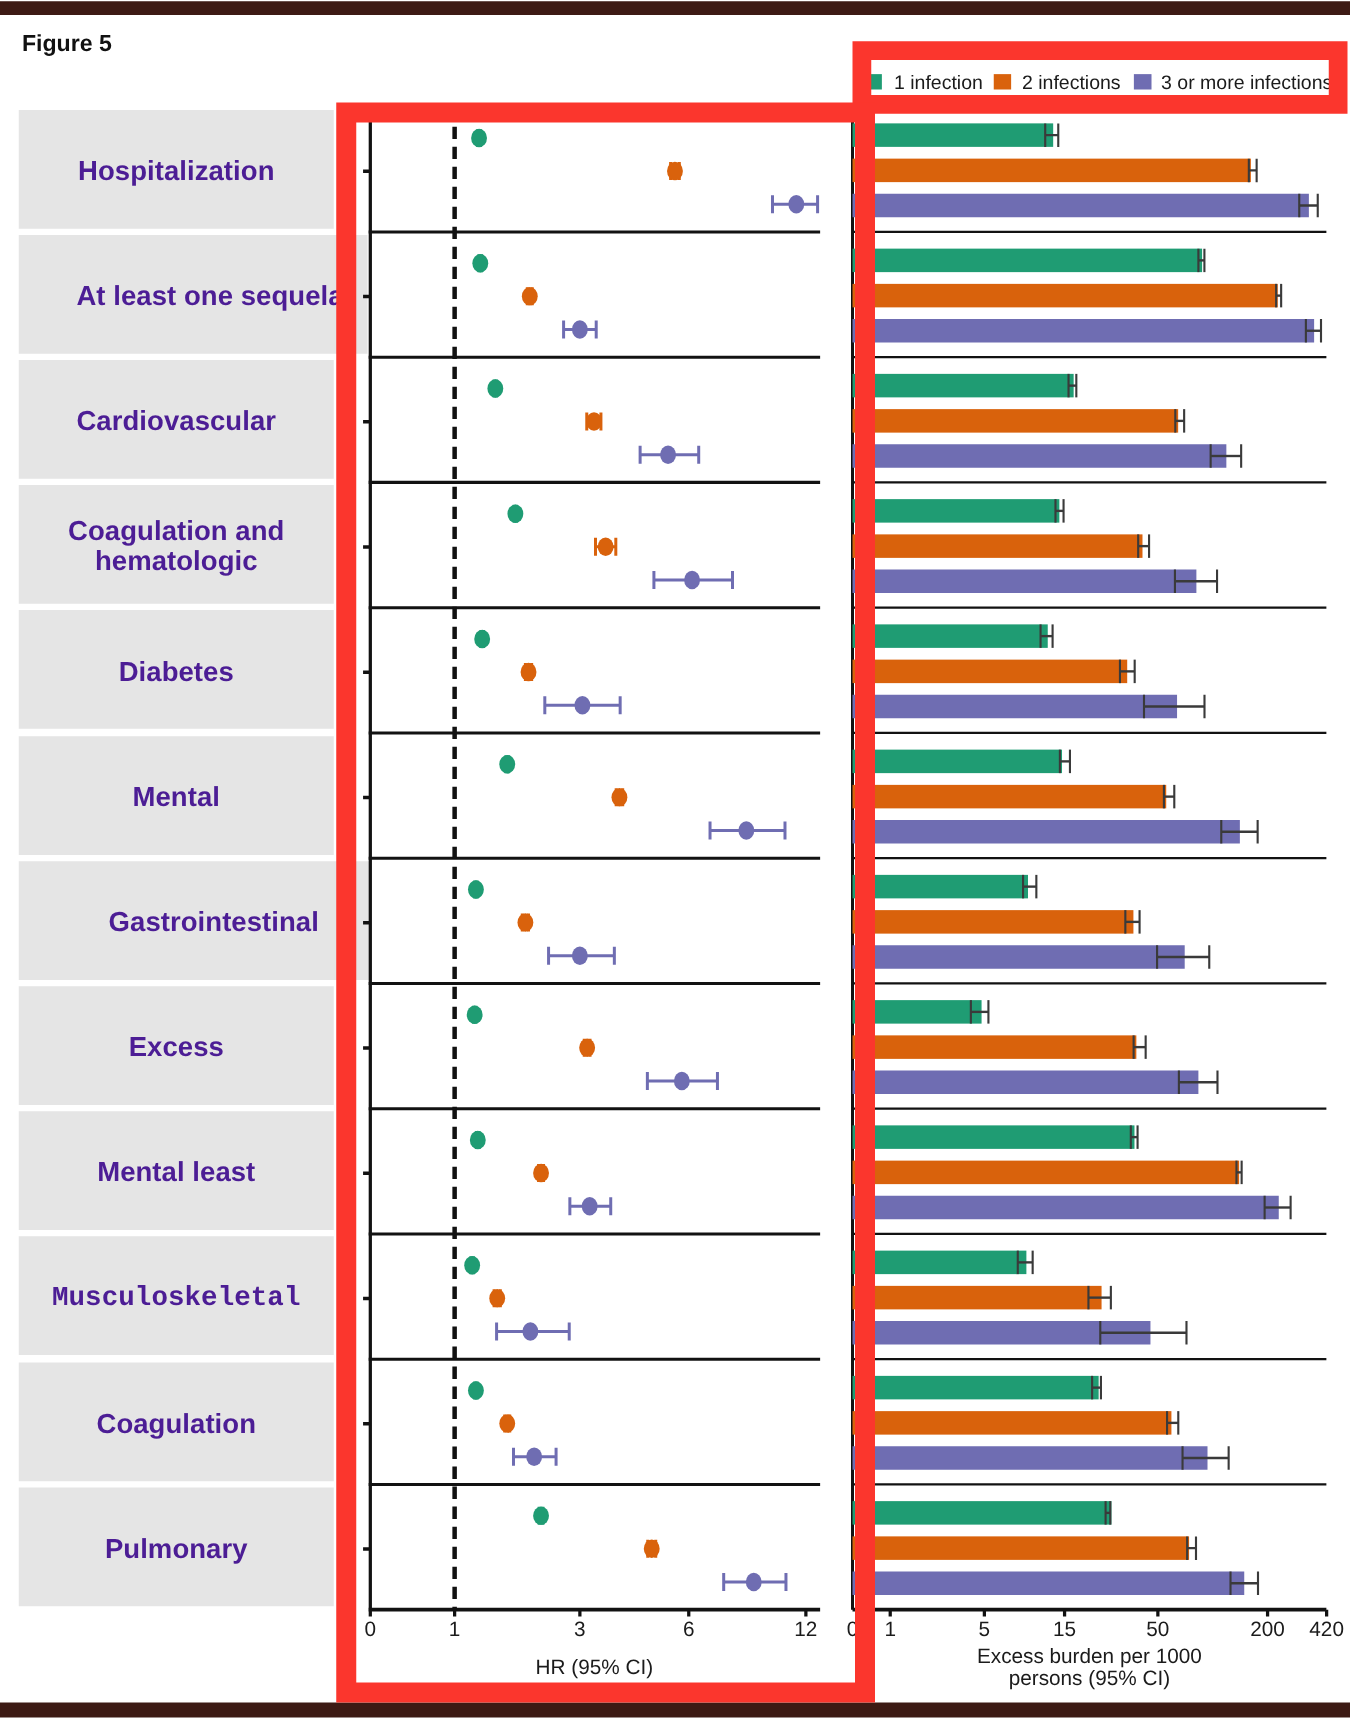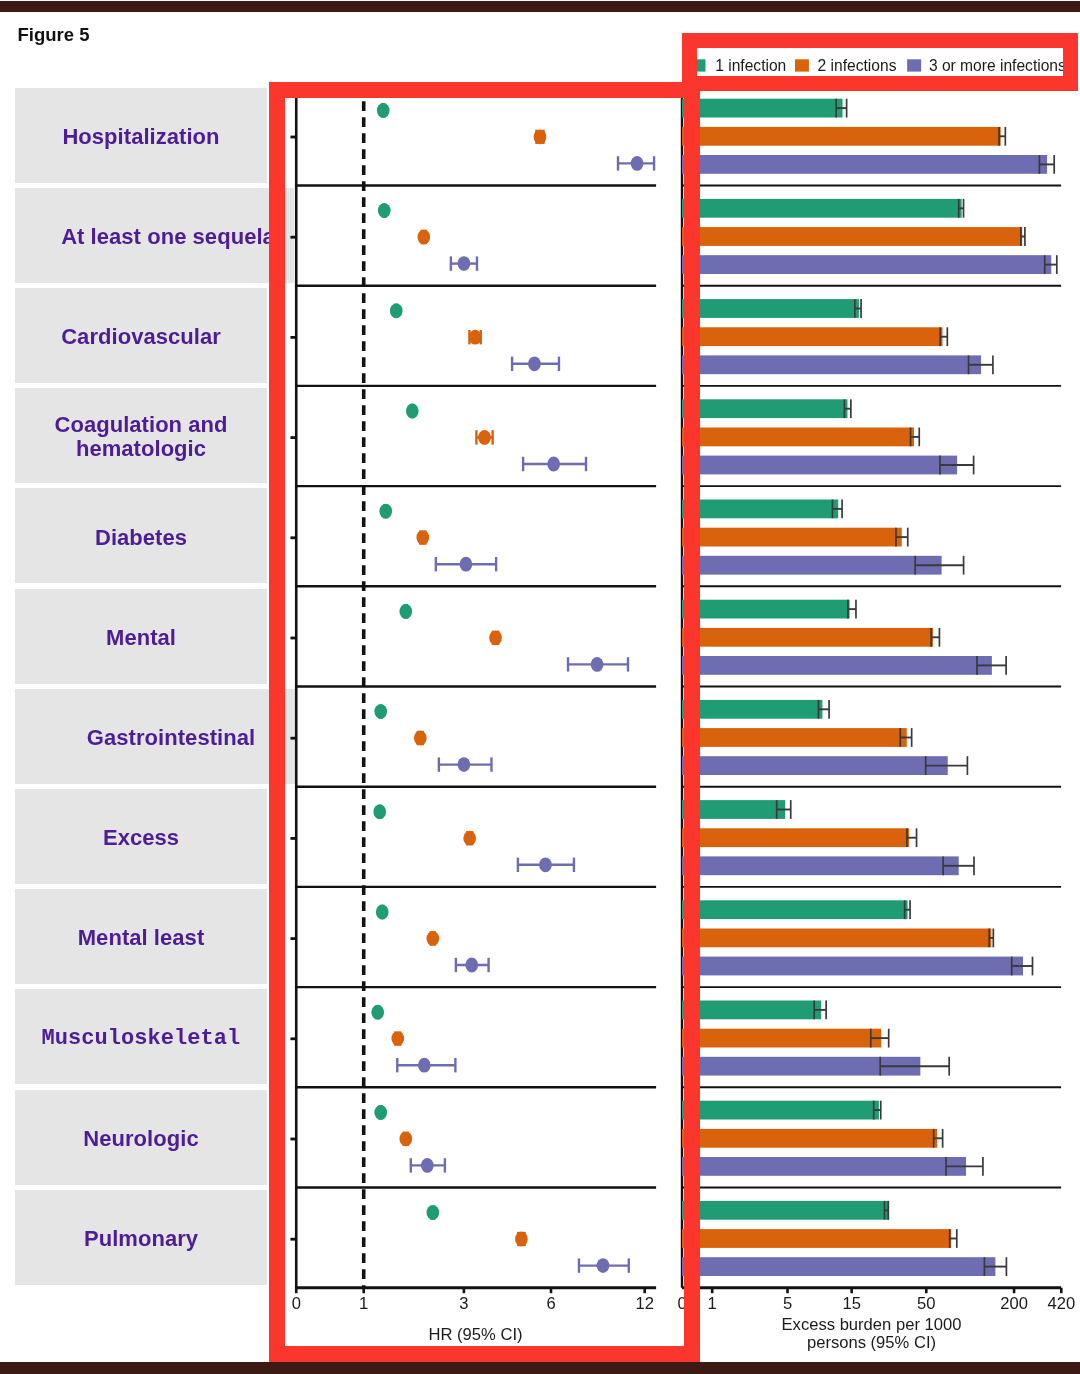--- a/index.html
+++ b/index.html
@@ -50,21 +50,21 @@
       <div class="rowlabel" style="top: 788px;">
         <span>Excess</span>
       </div>
       <div class="rowlabel" style="top: 888.2px;">
         <span>Mental least</span>
       </div>
       <div class="rowlabel" style="top: 988.4px; font-family: Liberation Mono, monospace;">
         <span>Musculoskeletal</span>
       </div>
       <div class="rowlabel" style="top: 1088.6px;">
-        <span>Neurologic</span>
+        <span>Coagulation</span>
       </div>
       <div class="rowlabel" style="top: 1188.8px;">
         <span>Pulmonary</span>
       </div>
     </div>
   <div id="legendbg" style="position: absolute; left: 697.8px; top: 47.4px; width: 364.4px; height: 29px; background: rgb(255, 255, 255);"></div>
   <svg id="chart" width="1080" height="1374">
       <line x1="296.25" y1="84.3" x2="296.25" y2="1286.7" stroke="#121212" stroke-width="2.6"></line>
       <line x1="294.95" y1="184.5" x2="656.1" y2="184.5" stroke="#121212" stroke-width="2.4"></line>
       <line x1="294.95" y1="284.7" x2="656.1" y2="284.7" stroke="#121212" stroke-width="2.4"></line>

